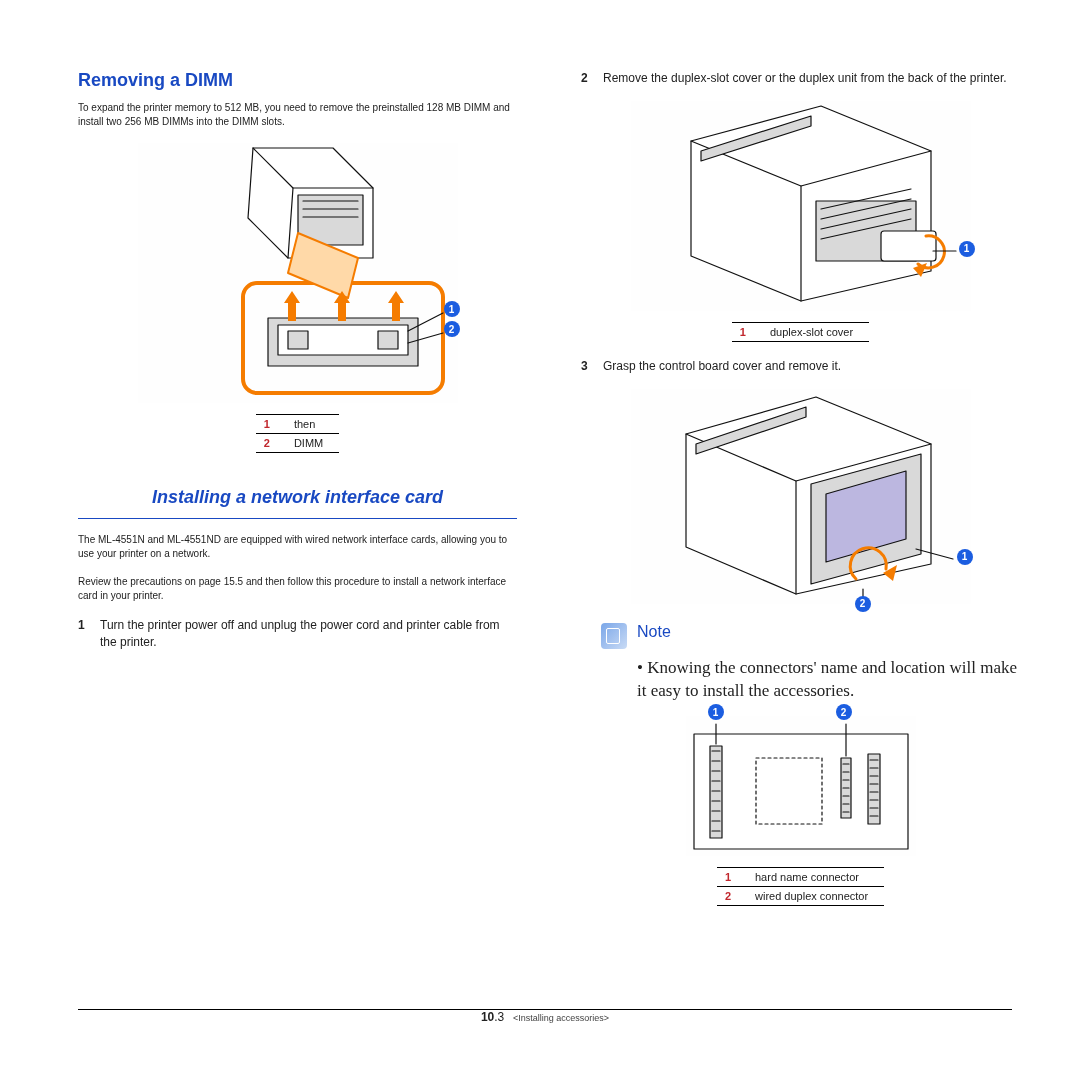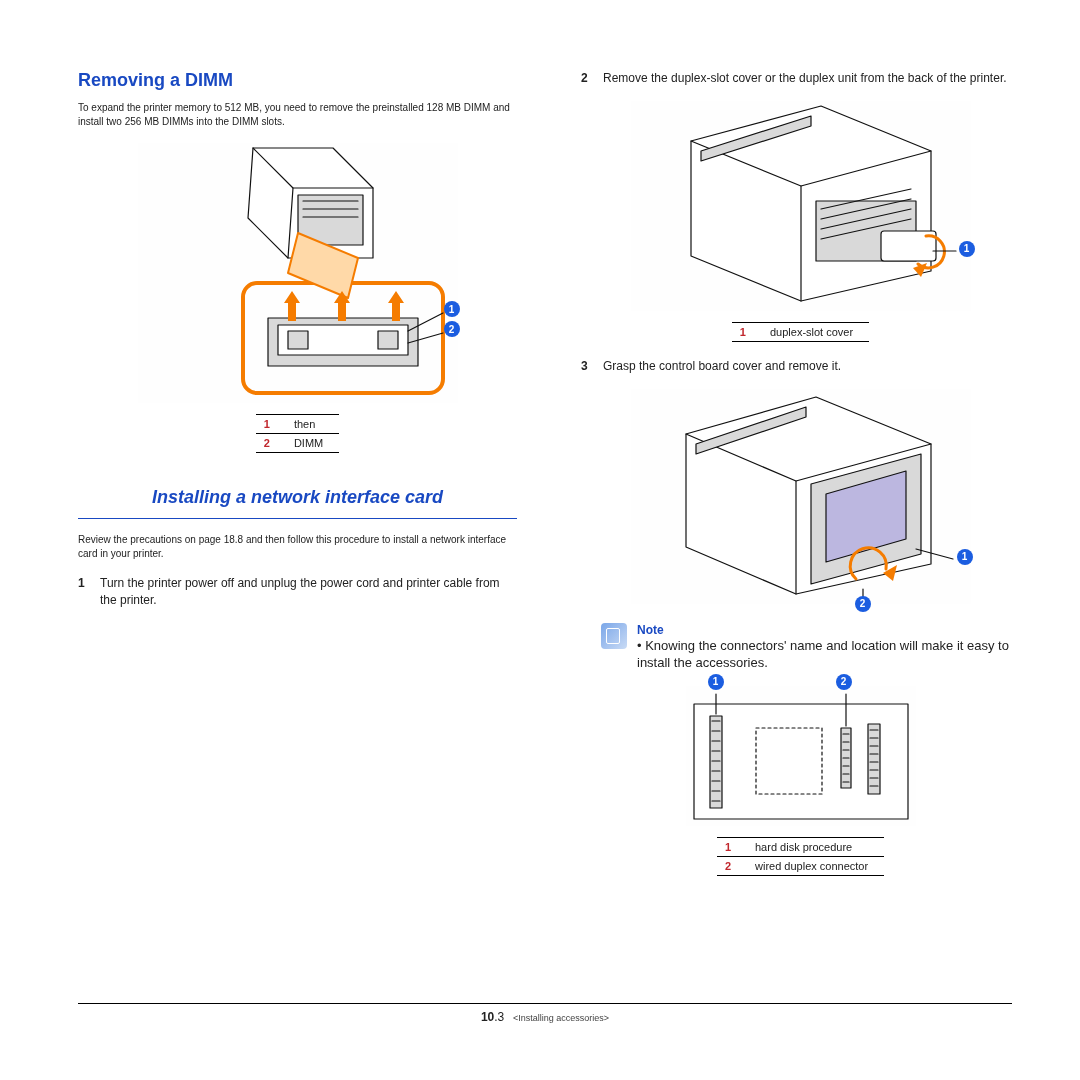--- a/index.html
+++ b/index.html
@@ -111,35 +111,35 @@
     .note-icon::after {
       content: "";
       position: absolute;
       left: 5px; top: 5px;
       width: 12px; height: 14px;
       border: 1.5px solid #fff;
       border-radius: 2px;
     }
     .note-body .note-label {
       color: #1949c2;
-      font-size: 12px;
-      font-weight: bold;
-      margin-bottom: 0;
+      font-size: 16px;
+      font-weight: normal;
+      margin-bottom: 16px;
     }
     .note-body .note-text {
-      font-size: 13px;
+      font-size: 17px;
       line-height: 1.35;
+      font-family: Liberation Serif, serif;
     }
     .footer {
       position: absolute;
       bottom: 56px;
       left: 78px;
       right: 68px;
       border-top: 1px solid #000;
-      padding-top: 6px;
       text-align: center;
       font-size: 10px;
     }
     .footer .pg-num { font-weight: bold; font-size: 12px; }
     .footer .pg-num .dim { font-weight: normal; }
     .footer .pg-title { font-size: 9px; color: #444; margin-left: 6px; }
 
     .printer-svg line, .printer-svg path, .printer-svg rect, .printer-svg polygon, .printer-svg polyline {
       stroke: #111; stroke-width: 1.2; fill: none; stroke-linejoin: round; stroke-linecap: round;
     }
@@ -196,21 +196,22 @@
             </tr>
       </tbody>
         </table>
     </div>
 
     <div style="height:18px"></div>
     <div class="section-centered">
       <div class="section-heading">Installing a network interface card</div>
     </div>
     <div class="section-divider"></div>
-    <p class="para">Review the precautions on page 18.8 and then follow this procedure to install a network interface card in your printer.</p>
+    <p class="para">The ML-4551N and ML-4551ND are equipped with wired network interface cards, allowing you to use your printer on a network.</p>
+    <p class="para">Review the precautions on page 15.5 and then follow this procedure to install a network interface card in your printer.</p>
     <div class="step">
       <div class="step-num">1</div>
       <div>Turn the printer power off and unplug the power cord and printer cable from the printer.</div>
     </div>
   </div>
 
   <div class="col">
     <div class="step">
       <div class="step-num">2</div>
       <div>Remove the duplex-slot cover or the duplex unit from the back of the printer.</div>
@@ -322,21 +323,21 @@
           <div class="callout-circle">1</div>
         </div>
         <div class="callout-group" style="left:148px; top:-14px;">
           <div class="callout-circle">2</div>
         </div>
       </div>
       <table class="legend-table">
         <tbody>
             <tr>
               <td class="num">1</td>
-              <td>hard disk procedure</td>
+              <td>hard name connector</td>
             </tr>
         <tr>
               <td class="num">2</td>
               <td>wired duplex connector</td>
             </tr>
       </tbody>
         </table>
     </div>
   </div>
 </div>

